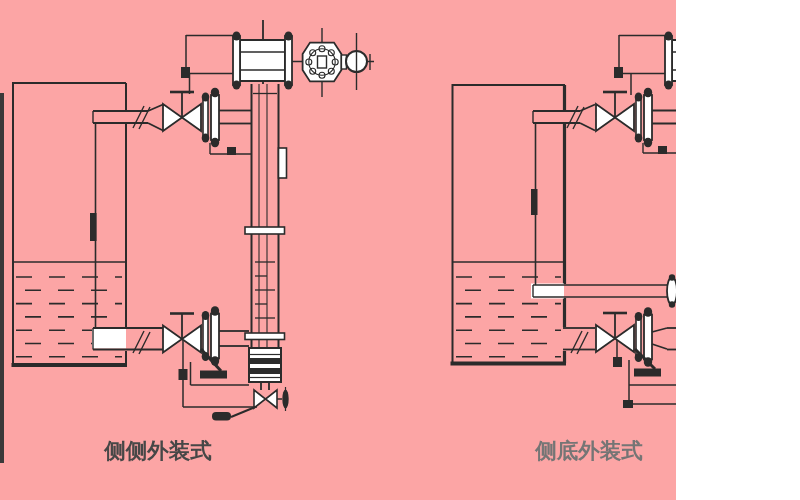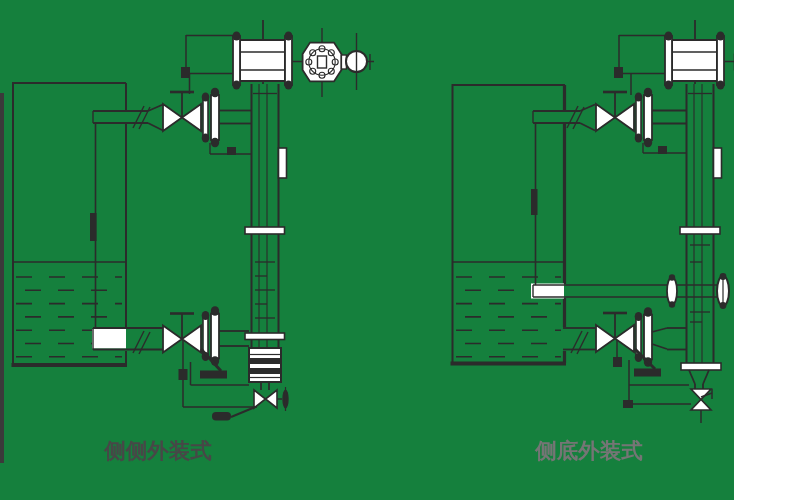--- a/index.html
+++ b/index.html
@@ -1,16 +1,16 @@
 <!DOCTYPE html>
 <html><head>
 <meta charset="utf-8">
 <style>
   html,body{margin:0;padding:0;background:#fff;}
-  .stage{position:relative;width:734px;height:500px;background:#15803d;overflow:hidden;text-align:right;}
+  .stage{position:relative;width:676px;height:500px;background:#fca5a5;overflow:hidden;text-align:right;}
   svg{display:block;filter:blur(0.4px);}
   text.caption{font-family:"Liberation Serif",serif;font-weight:700;}
 </style>
 </head>
 <body>
 
 <div class="stage">
 <svg width="800" height="500" viewBox="0 0 800 500">
   <defs>
     <g id="gate-valve">

